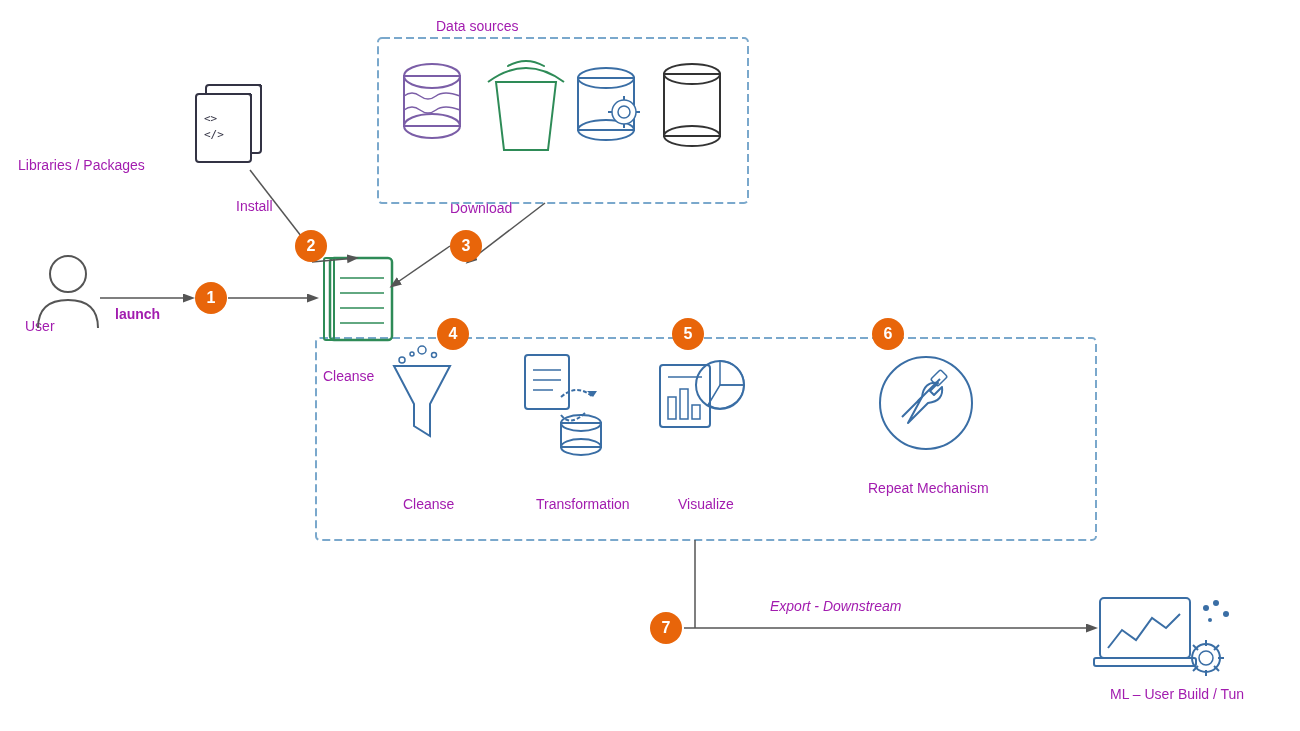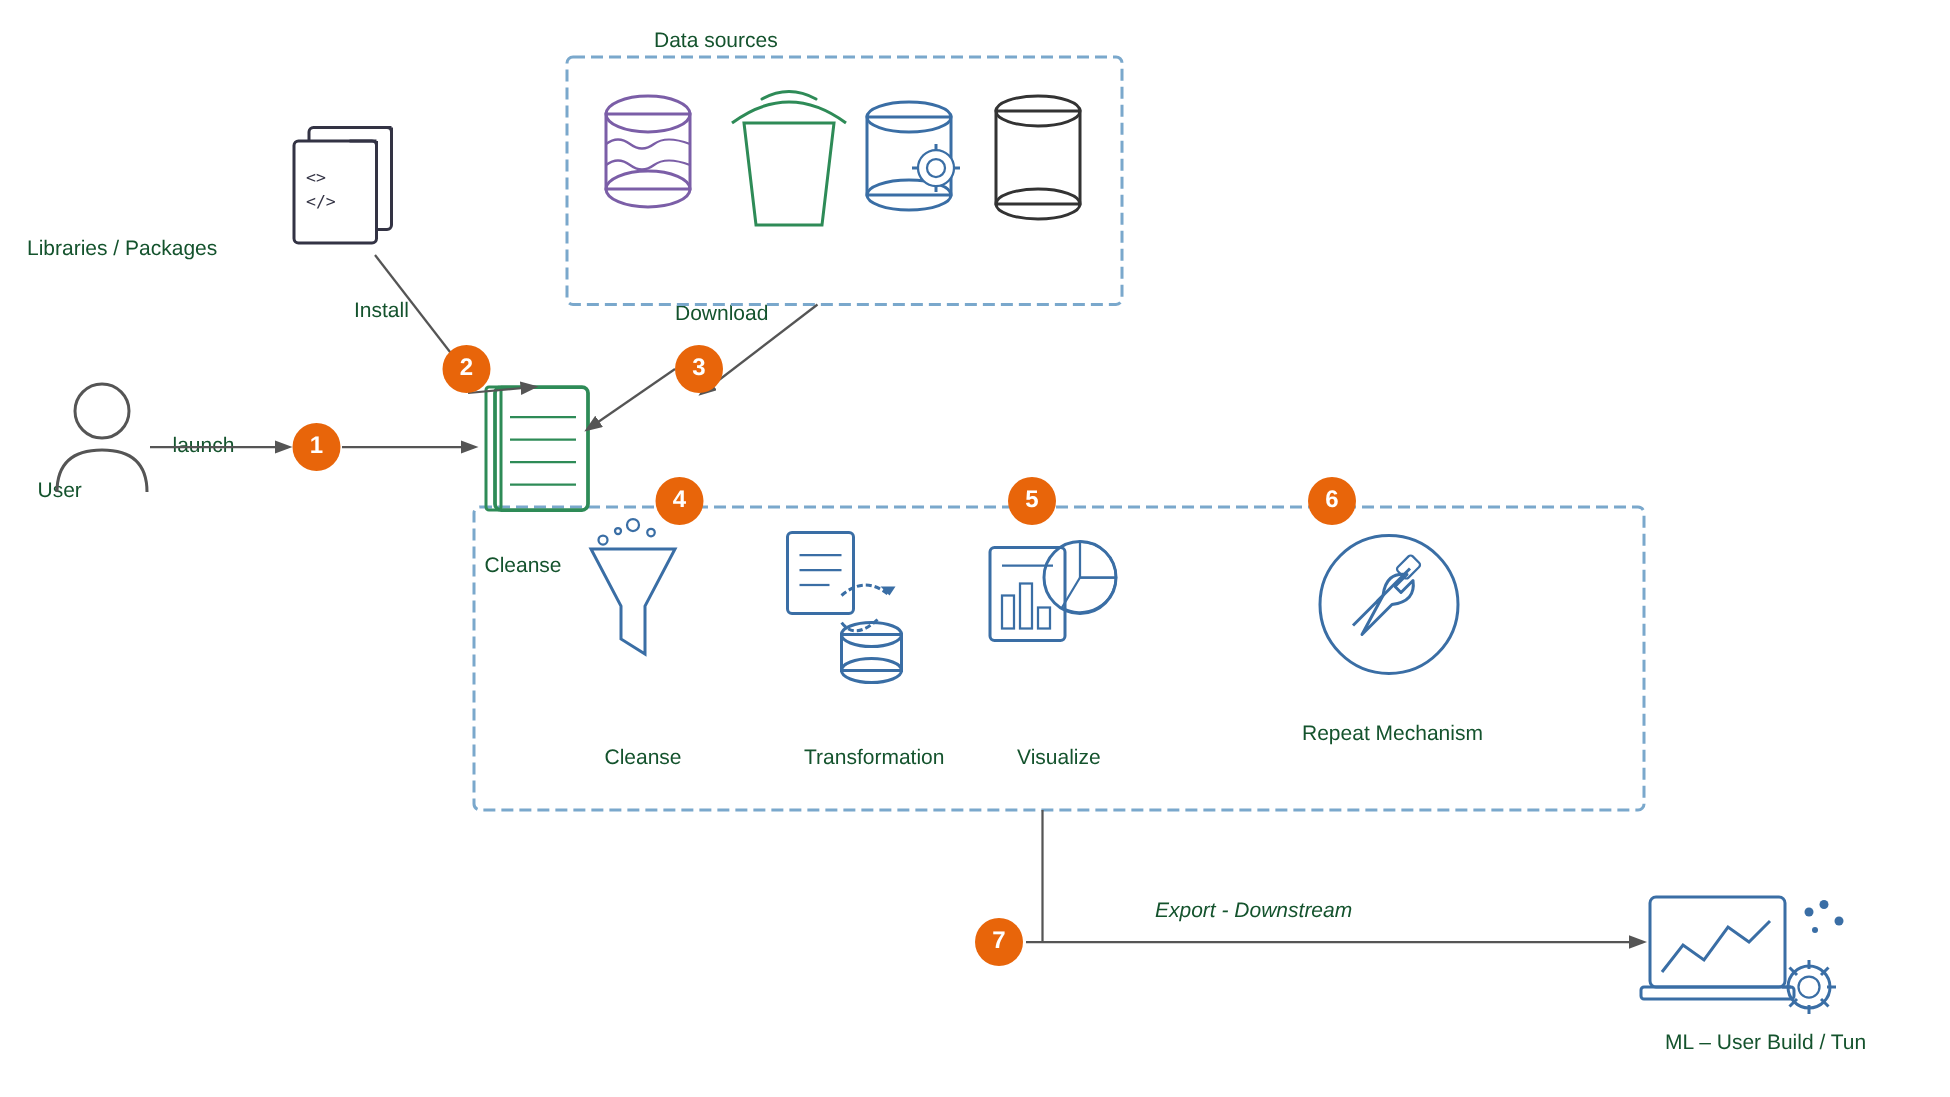--- a/index.html
+++ b/index.html
@@ -30,21 +30,21 @@
       align-items: center;
       justify-content: center;
       position: absolute;
       z-index: 10;
     }
 
     
     .label {
       position: absolute;
       font-size: 14px;
-      color: #14532d;
+      color: #a21caf;
       text-align: center;
     }
 
     
     .main-svg {
       position: absolute;
       top: 0; left: 0;
       width: 1300px;
       height: 731px;
       pointer-events: none;
@@ -63,21 +63,21 @@
 
   <div class="badge" style="left:437px; top:318px;">4</div>
 
   <div class="badge" style="left:672px; top:318px;">5</div>
 
   <div class="badge" style="left:872px; top:318px;">6</div>
 
   <div class="badge" style="left:650px; top:612px;">7</div>
 
   <div class="label" style="left:25px; top:318px;">User</div>
-  <div class="label" style="left:115px; top:288px;">launch</div>
+  <div class="label" style="left:115px; top:306px;font-weight:bold;">launch</div>
   <div class="label" style="left:18px; top:128px;margin-top:29px;">Libraries / Packages</div>
   <div class="label" style="left:236px; top:198px;">Install</div>
   <div class="label" style="left:436px; top:18px;">Data sources</div>
   <div class="label" style="left:450px; top:200px;text-align:right;">Download</div>
   <div class="label" style="left:323px; top:368px;">Cleanse</div>
   <div class="label" style="left:403px; top:496px;">Cleanse</div>
   <div class="label" style="left:536px; top:496px;">Transformation</div>
   <div class="label" style="left:678px; top:496px;">Visualize</div>
   <div class="label" style="left:858px; top:480px;margin-left:10px;">Repeat Mechanism</div>
   <div class="label" style="left:770px; top:598px;font-style:italic;">Export - Downstream</div>

